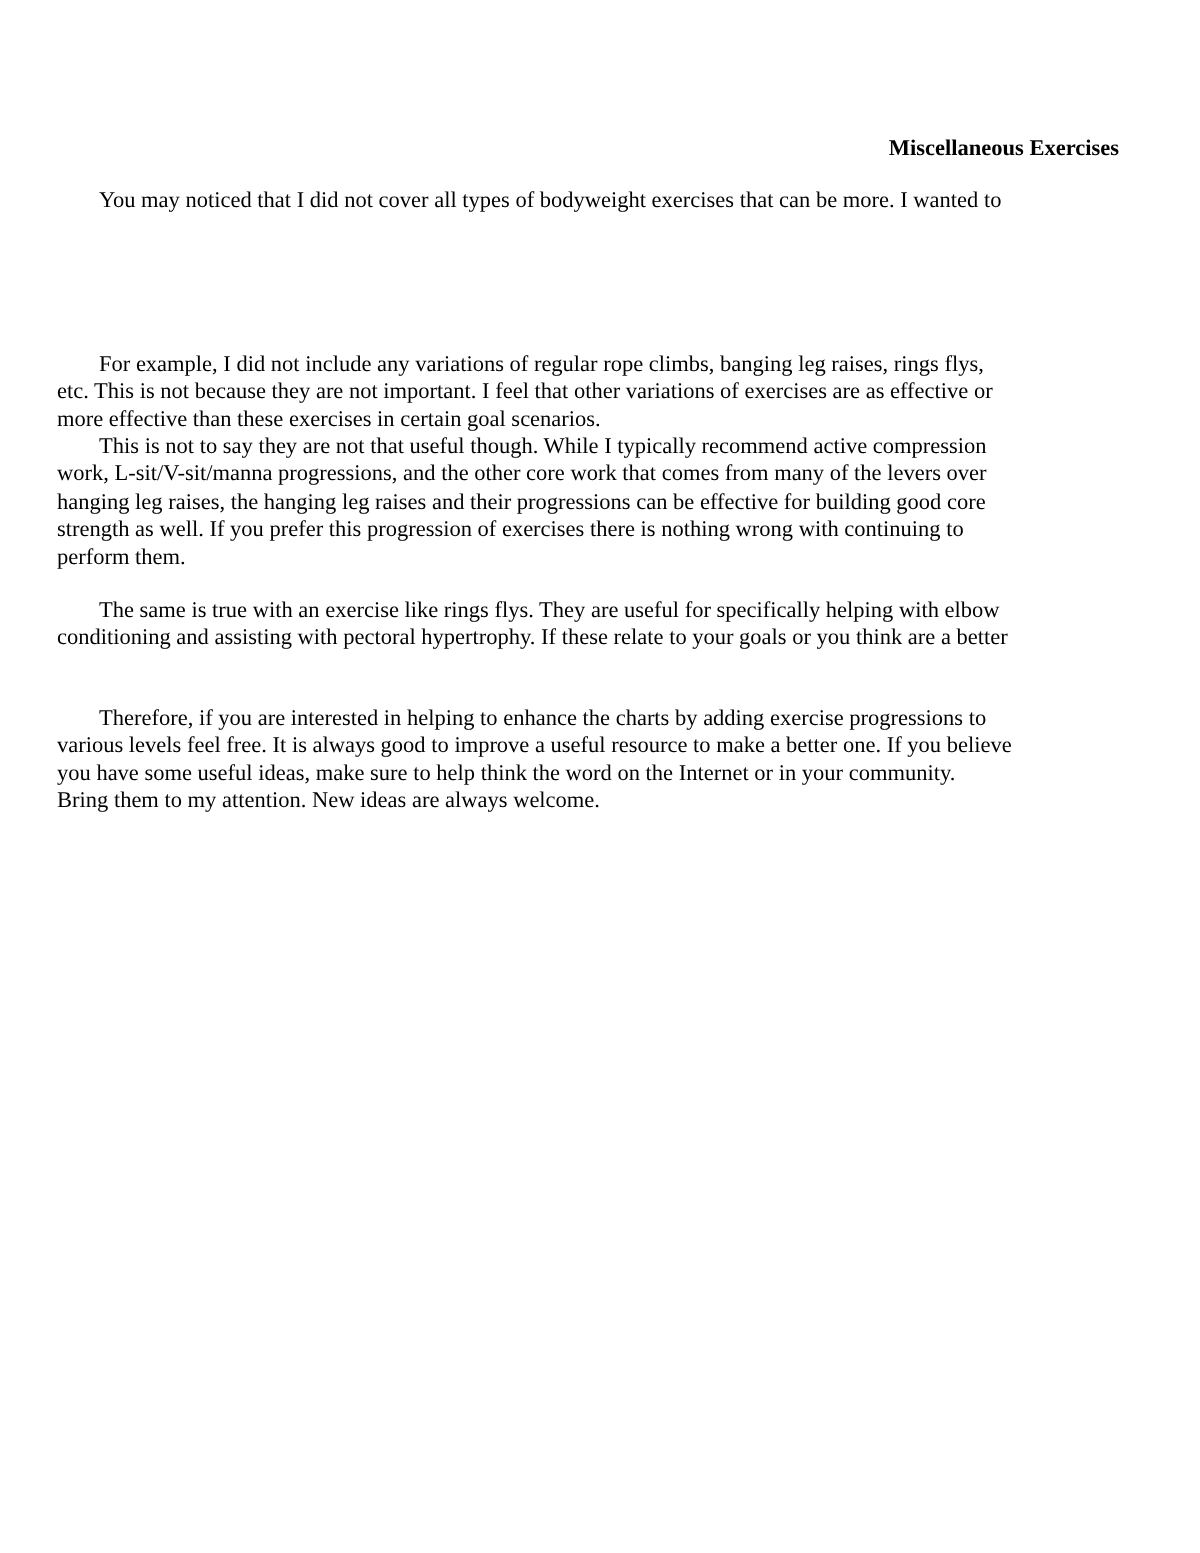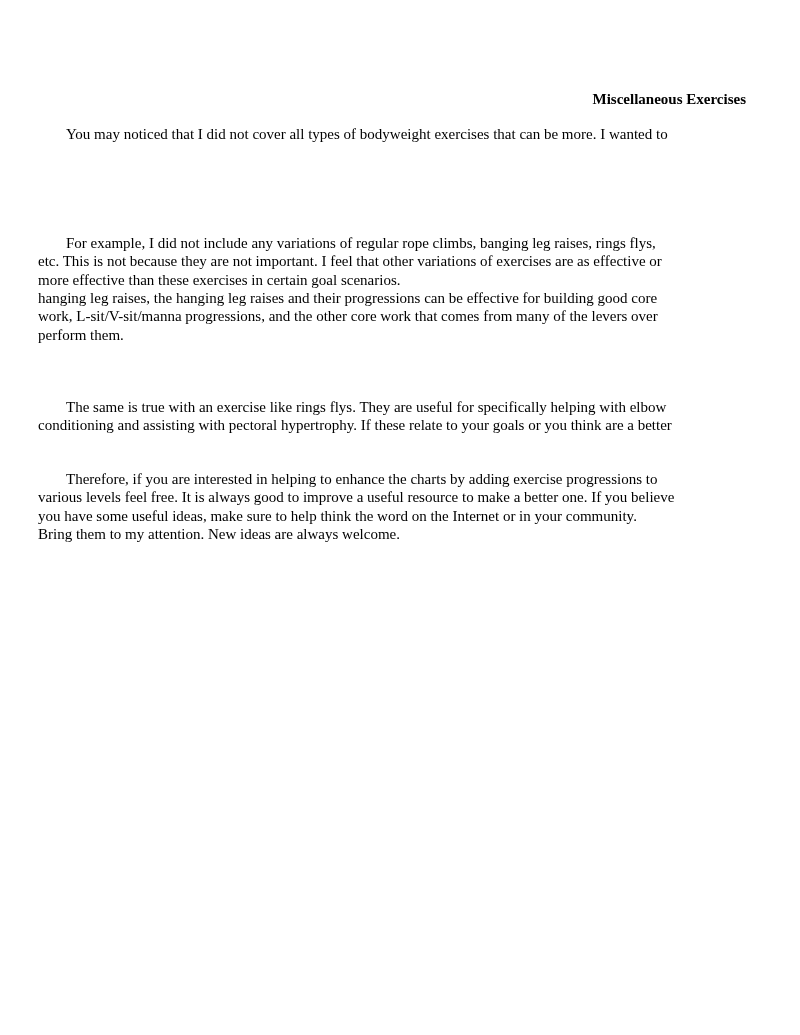--- a/index.html
+++ b/index.html
@@ -26,22 +26,24 @@
     <span class="line first">You may noticed that I did not cover all types of bodyweight exercises that can be more. I wanted to</span>
   </div>
 
   <div class="para" id="p1">
     <span class="line first">For example, I did not include any variations of regular rope climbs, banging leg raises, rings flys,</span>
     <span class="line">etc. This is not because they are not important. I feel that other variations of exercises are as effective or</span>
     <span class="line">more effective than these exercises in certain goal scenarios.</span>
   </div>
 
   <div class="para" id="p2">
+    <span class="line first">This is not to say they are not that useful though. While I typically recommend active compression</span>
+    <span class="line">work, L-sit/V-sit/manna progressions, and the other core work that comes from many of the levers over</span>
     <span class="line">hanging leg raises, the hanging leg raises and their progressions can be effective for building good core</span>
-    <span class="line">work, L-sit/V-sit/manna progressions, and the other core work that comes from many of the levers over</span>
+    <span class="line">strength as well. If you prefer this progression of exercises there is nothing wrong with continuing to</span>
     <span class="line">perform them.</span>
   </div>
 
   <div class="para" id="p3">
     <span class="line first">The same is true with an exercise like rings flys. They are useful for specifically helping with elbow</span>
     <span class="line">conditioning and assisting with pectoral hypertrophy. If these relate to your goals or you think are a better</span>
   </div>
 
   <div class="para" id="p4">
     <span class="line first">Therefore, if you are interested in helping to enhance the charts by adding exercise progressions to</span>

